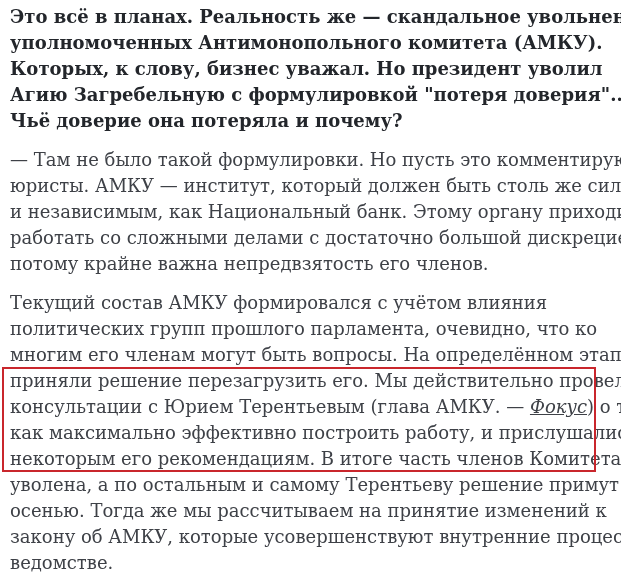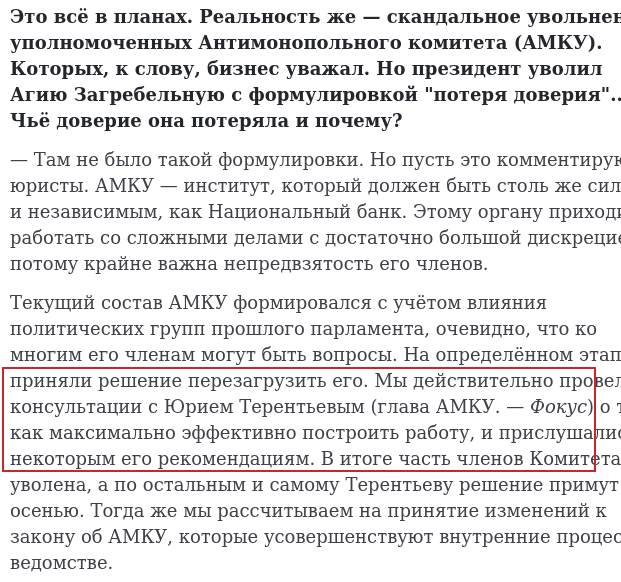--- a/index.html
+++ b/index.html
@@ -24,20 +24,21 @@
   .para {
     font-size: 18px;
     font-weight: normal;
     line-height: 26px;
     color: #3e4147;
     white-space: pre;
     margin: 0 0 13px 0;
   }
   .para em {
     font-style: italic;
+    text-decoration: underline;
   }
   .highlight-box {
     position: absolute;
     left: 2px;
     top: 367px;
     width: 594px;
     height: 105px;
     border: 2px solid #c9262c;
     pointer-events: none;
     background: transparent;

